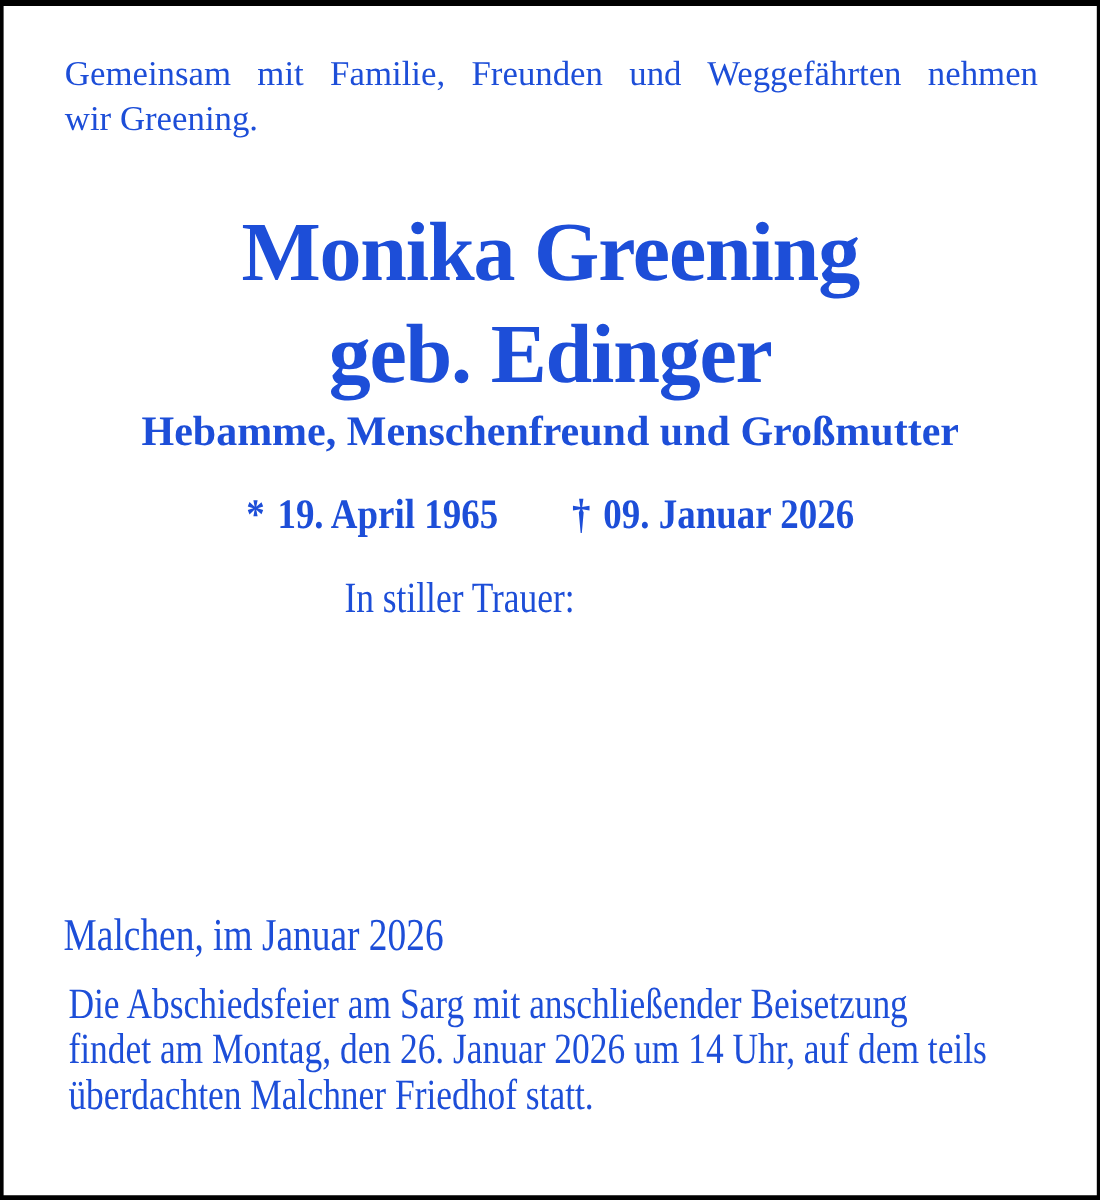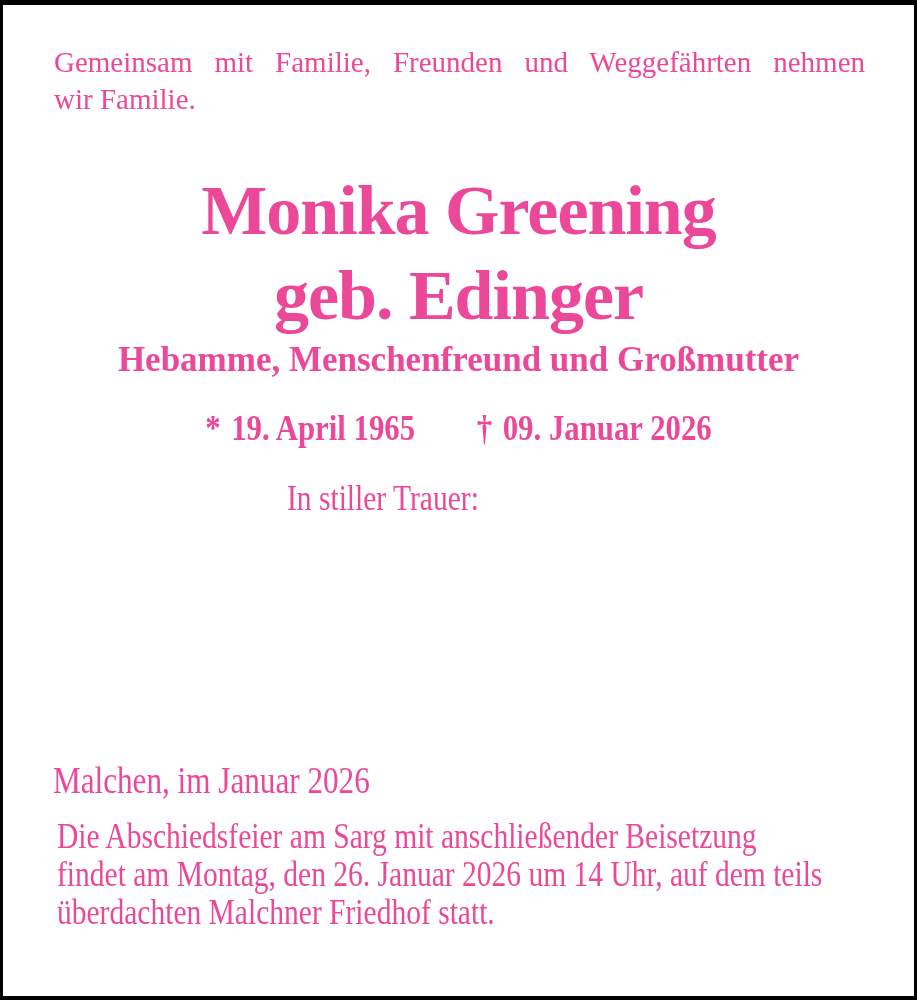--- a/index.html
+++ b/index.html
@@ -11,21 +11,21 @@
     position: relative;
     width: 917px;
     height: 1000px;
     box-sizing: border-box;
     background: #ffffff;
     border-style: solid;
     border-color: #000000;
     border-width: 5px 3px 4px 3px;
     overflow: hidden;
     font-family: "Liberation Serif", "DejaVu Serif", serif;
-    color: #ec4899;
+    color: #1d4ed8;
   }
   .abs { position: absolute; }
 
   
   .intro {
     left: 51px;
     top: 39px;
     width: 811px;
     font-size: 29px;
     line-height: 37px;
@@ -122,21 +122,21 @@
     white-space: nowrap;
   }
 </style>
 </head>
 <body>
 
 <div class="page">
 
   <div class="abs intro">
     <div class="justify-line">Gemeinsam mit Familie, Freunden und Weggefährten nehmen</div>
-    <div>wir Familie.</div>
+    <div>wir Greening.</div>
   </div>
 
   <div class="abs name-line name-line-1">Monika Greening</div>
 
   <div class="abs subtitle">Hebamme, Menschenfreund und Großmutter</div>
 
   <div class="abs name-line name-line-2">geb. Edinger</div>
 
   <div class="abs dates">
     <div class="date-group">

